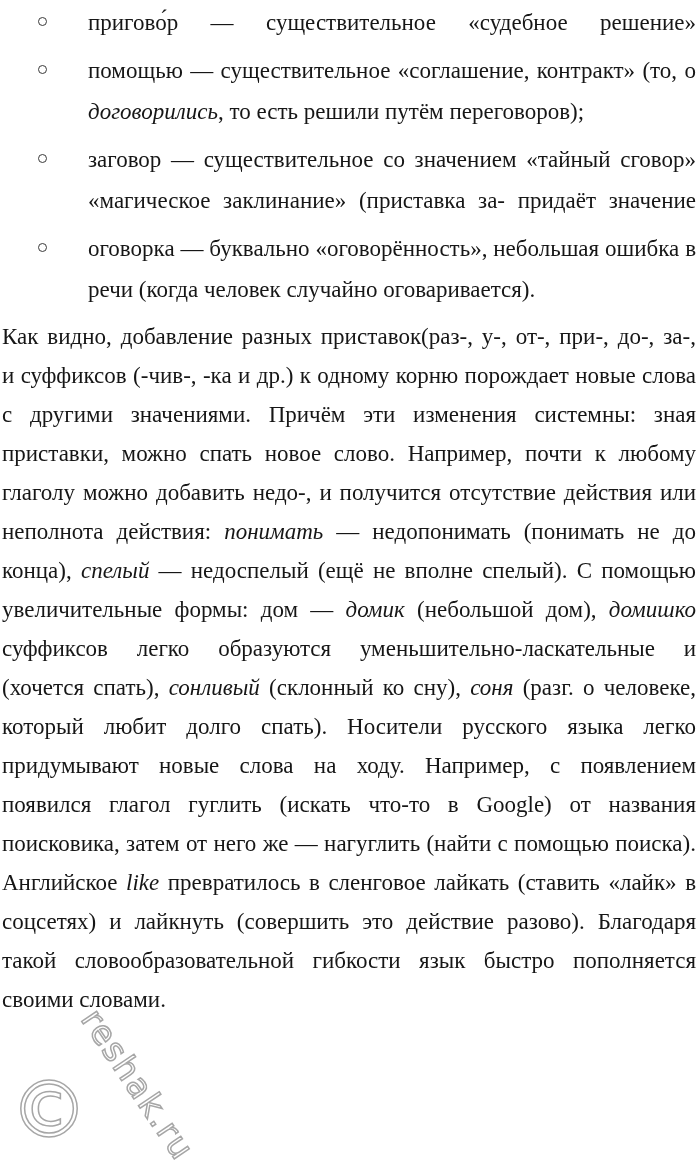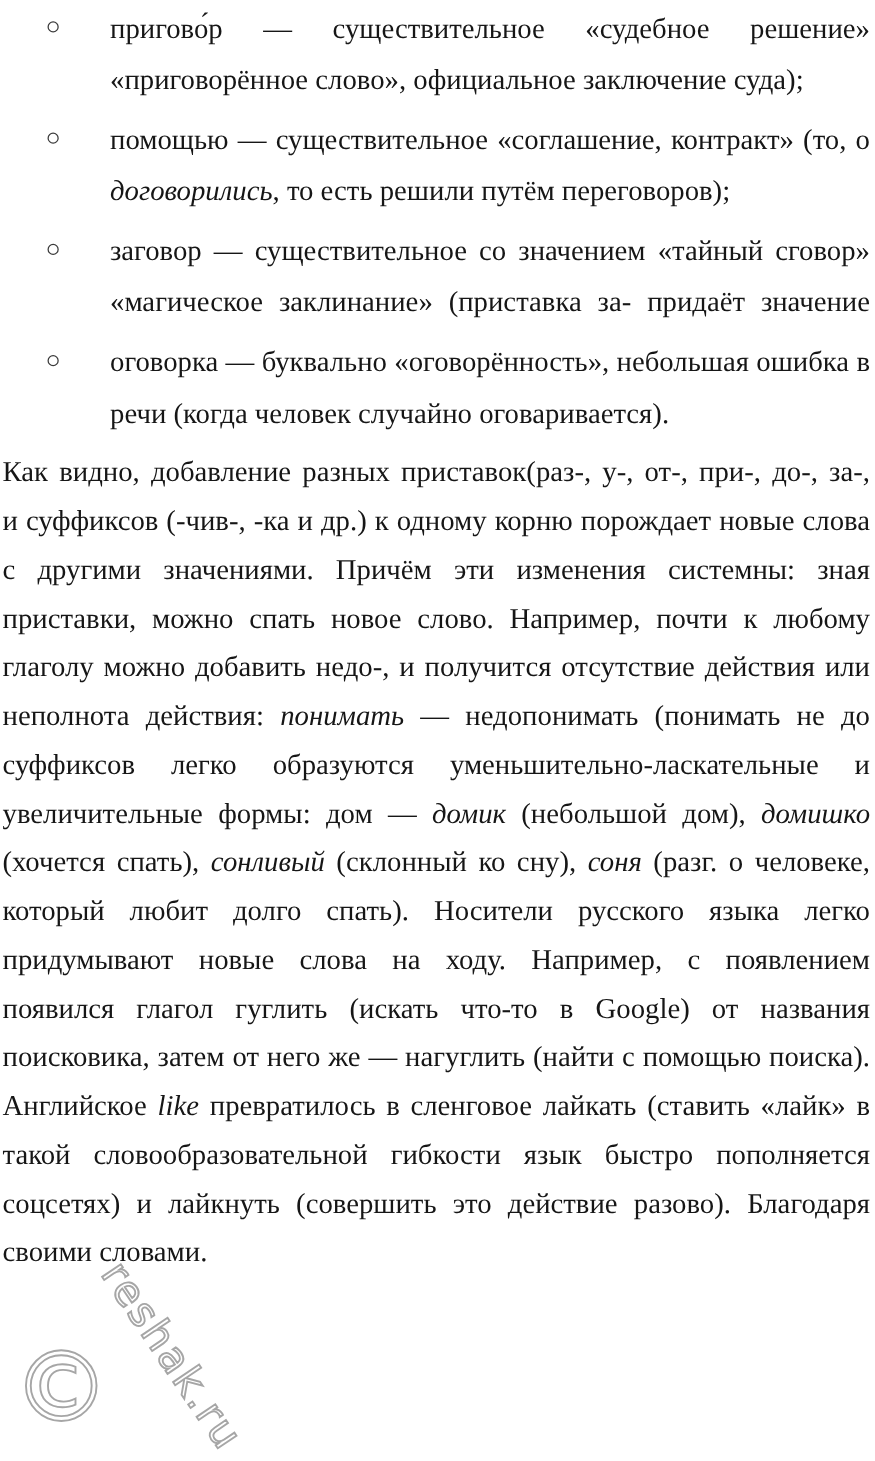--- a/index.html
+++ b/index.html
@@ -70,21 +70,20 @@
       <text transform="translate(10,152)" font-size="78">©</text>
       <text transform="translate(80,34) rotate(56)" font-size="33" letter-spacing="2">reshak.ru</text>
     </g>
   </svg>
 
   <div class="content">
     <ul class="bullets" id="bullet-list">
         <li class="bullet-item">
           <span class="marker"></span>
           <div class="line"><b>пригово́р</b><span> — существительное «судебное решение» (буквально</span></div>
-          <div class="line final"><span>«приговорённое слово», официальное заключение суда);</span></div>
         </li>
         <li class="bullet-item">
           <span class="marker"></span>
           <div class="line"><b>помощью</b><span> — существительное «соглашение, контракт» (то, о чём</span></div>
           <div class="line final"><i>договорились</i><span>, то есть решили путём переговоров);</span></div>
         </li>
         <li class="bullet-item">
           <span class="marker"></span>
           <div class="line"><b>заговор</b><span> — существительное со значением «тайный сговор» или</span></div>
           <div class="line"><span>«магическое заклинание» (приставка за- придаёт значение</span></div>
@@ -95,27 +94,28 @@
           <div class="line final"><span>речи (когда человек случайно оговаривается).</span></div>
         </li>
       </ul>
     <div class="paragraph" id="paragraph">
         <div class="line"><span>Как видно, добавление разных приставок(раз-, у-, от-, при-, до-, за-, о-)</span></div>
         <div class="line"><span>и суффиксов (-чив-, -ка и др.) к одному корню порождает новые слова</span></div>
         <div class="line"><span>с другими значениями. Причём эти изменения системны: зная значение</span></div>
         <div class="line"><span>приставки, можно спать новое слово. Например, почти к любому</span></div>
         <div class="line"><span>глаголу можно добавить </span><b>недо-</b><span>, и получится отсутствие действия или</span></div>
         <div class="line"><span>неполнота действия: </span><i>понимать</i><span> — </span><b>недопонимать</b><span> (понимать не до</span></div>
+        <div class="line"><span>конца), </span><i>спелый</i><span> — </span><b>недоспелый</b><span> (ещё не вполне спелый). С помощью</span></div>
+        <div class="line"><span>увеличительные формы: </span><b>дом</b><span> — </span><i>домик</i><span> (небольшой дом), </span><i>домишко</i></div>
         <div class="line"><span>суффиксов легко образуются уменьшительно-ласкательные и</span></div>
-        <div class="line"><span>увеличительные формы: </span><b>дом</b><span> — </span><i>домик</i><span> (небольшой дом), </span><i>домишко</i></div>
         <div class="line"><span>(хочется спать), </span><i>сонливый</i><span> (склонный ко сну), </span><i>соня</i><span> (разг. о человеке,</span></div>
         <div class="line"><span>который любит долго спать). Носители русского языка легко</span></div>
         <div class="line"><span>придумывают новые слова на ходу. Например, с появлением интернета</span></div>
         <div class="line"><span>появился глагол </span><b>гуглить</b><span> (искать что-то в Google) от названия</span></div>
         <div class="line"><span>поисковика, затем от него же — </span><b>нагуглить</b><span> (найти с помощью поиска).</span></div>
         <div class="line"><span>Английское </span><i>like</i><span> превратилось в сленговое </span><b>лайкать</b><span> (ставить «лайк» в</span></div>
+        <div class="line"><span>соцсетях) и </span><b>лайкнуть</b><span> (совершить это действие разово). Благодаря</span></div>
         <div class="line"><span>такой словообразовательной гибкости язык быстро пополняется</span></div>
-        <div class="line"><span>соцсетях) и </span><b>лайкнуть</b><span> (совершить это действие разово). Благодаря</span></div>
         <div class="line final"><span>своими словами.</span></div>
       </div>
   </div>
 
 </div>
 
 </body></html>

